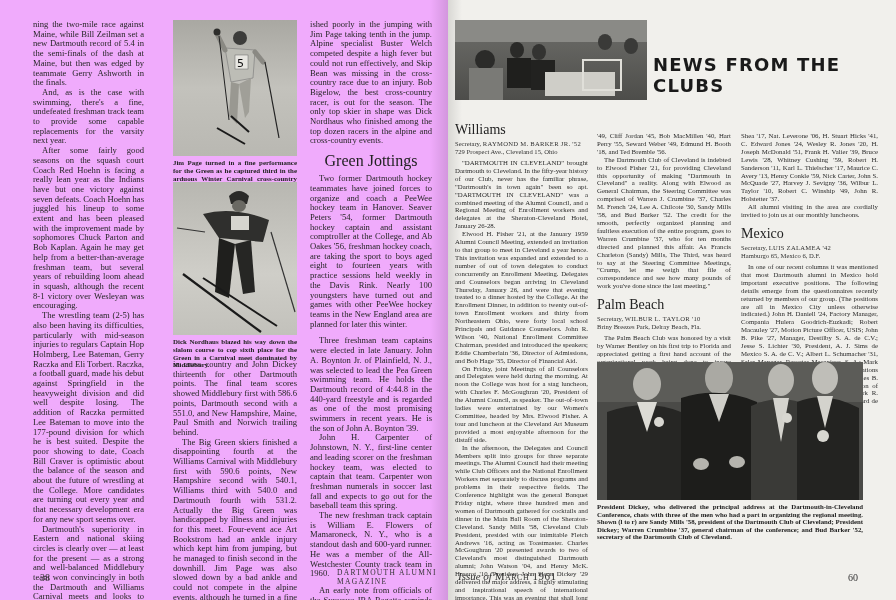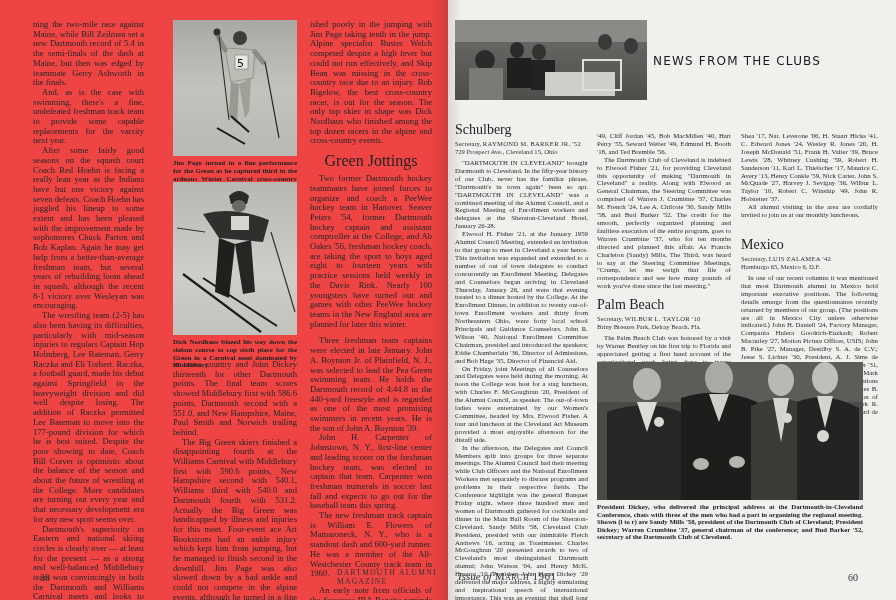--- a/index.html
+++ b/index.html
@@ -1,19 +1,19 @@
 <!DOCTYPE html>
 <html><head>
 <meta charset="utf-8">
 <style>
   html, body { margin: 0; padding: 0; }
   body { width: 896px; height: 600px; overflow: hidden; background: #d8d6d0; font-family: "Liberation Serif", serif; color: #222; }
   .spread { position: absolute; left: 0; top: 0; width: 896px; height: 600px; display: flex; }
   .page { position: relative; height: 600px; overflow: hidden; }
-  .page-left { width: 448px; background: #ef4444; }
+  .page-left { width: 448px; background: #f0abfc; }
   .page-right { width: 448px; background: #f1f0ec; }
   .gutter-shadow-l { position: absolute; right: 0; top: 0; width: 18px; height: 600px; background: linear-gradient(to right, rgba(0,0,0,0), rgba(0,0,0,0.12)); }
   .gutter-shadow-r { position: absolute; left: 0; top: 0; width: 14px; height: 600px; background: linear-gradient(to left, rgba(0,0,0,0), rgba(0,0,0,0.10)); }
 
   .col { position: absolute; font-size: 8.6px; line-height: 9.7px; text-align: justify; color: #262626; }
   .col p { margin: 0; text-indent: 9px; }
   .col p.noindent { text-indent: 0; }
   .col p.gap { margin-top: 7px; }
 
   .photo { position: absolute; background: #8c8c88; overflow: hidden; }
@@ -22,21 +22,21 @@
   .section-head { font-size: 16px; line-height: 18px; text-align: center; margin: 6px 0 4px; font-weight: normal; color: #222; }
   .club-head { font-size: 14px; line-height: 16px; margin: 4px 0 2px; color: #222; font-weight: normal; }
   .secretary { font-size: 6.6px; line-height: 8px; margin: 0; color: #333; text-indent: 0 !important; }
   .secretary .small-caps { font-variant: small-caps; letter-spacing: 0.3px; }
 
   .folio { position: absolute; font-size: 10px; color: #333; }
   .footer-mag { position: absolute; font-size: 7.5px; letter-spacing: 1.3px; color: #333; padding-left: 12px; }
   .footer-issue { position: absolute; font-size: 11px; color: #333; }
   .footer-issue i { }
 
-  .news-title { position: absolute; font-family: "DejaVu Sans", sans-serif; font-weight: normal; font-size: 12px; letter-spacing: 1.2px; color: #1a1a1a; }
+  .news-title { position: absolute; font-family: "DejaVu Sans", sans-serif; font-weight: bold; font-size: 18px; letter-spacing: 1.2px; color: #1a1a1a; }
 
   .rcol { position: absolute; font-size: 6.8px; line-height: 7.9px; text-align: justify; color: #2a2a2a; }
   .rcol p { margin: 0; text-indent: 7px; }
   .rcol p.noindent { text-indent: 0; }
 </style>
 </head>
 <body>
 
 <div class="spread">
 
@@ -122,21 +122,21 @@
         <rect x="90" y="52" width="70" height="24" fill="#cfcec8"></rect>
         <rect x="128" y="40" width="38" height="30" fill="none" stroke="#e0dfd9" stroke-width="2"></rect>
         <ellipse cx="150" cy="22" rx="7" ry="8" fill="#3a3a38"></ellipse>
         <ellipse cx="176" cy="26" rx="7" ry="8" fill="#3a3a38"></ellipse>
       </svg>
     </div>
 
     <div class="news-title" style="left:205px; top:54px;">NEWS FROM THE CLUBS</div>
 
     <div class="rcol" style="left:7px; top:118px; width:133px;">
-      <h3 class="club-head">Schulberg</h3>
+      <h3 class="club-head">Williams</h3>
       <p class="secretary">
         <span>Secretary,</span>
         <span class="small-caps">RAYMOND M. BARKER JR. '52</span>
       </p>
       <p class="secretary">729 Prospect Ave., Cleveland 15, Ohio</p>
       <p style="margin-top:3px;">"DARTMOUTH IN CLEVELAND" brought Dartmouth to Cleveland. In the fifty-year history of our Club, never has the familiar phrase, "Dartmouth's in town again" been so apt. "DARTMOUTH IN CLEVELAND" was a combined meeting of the Alumni Council, and a Regional Meeting of Enrollment workers and delegates at the Sheraton-Cleveland Hotel, January 26-28.</p>
       <p>Elwood H. Fisher '21, at the January 1959 Alumni Council Meeting, extended an invitation to that group to meet in Cleveland a year hence. This invitation was expanded and extended to a number of out of town delegates to conduct concurrently an Enrollment Meeting. Delegates and Counselors began arriving in Cleveland Thursday, January 26, and were that evening treated to a dinner hosted by the College. At the Enrollment Dinner, in addition to twenty out-of-town Enrollment workers and thirty from Northeastern Ohio, were forty local school Principals and Guidance Counselors. John R. Wilson '40, National Enrollment Committee Chairman, presided and introduced the speakers; Eddie Chamberlain '36, Director of Admissions, and Bob Hage '35, Director of Financial Aid.</p>
       <p>On Friday, joint Meetings of all Counselors and Delegates were held during the morning. At noon the College was host for a stag luncheon, with Charles F. McGoughran '20, President of the Alumni Council, as speaker. The out-of-town ladies were entertained by our Women's Committee, headed by Mrs. Elwood Fisher. A tour and luncheon at the Cleveland Art Museum provided a most enjoyable afternoon for the distaff side.</p>
       <p>In the afternoon, the Delegates and Council Members split into groups for three separate meetings. The Alumni Council had their meeting while Club Officers and the National Enrollment Workers met separately to discuss programs and problems in their respective fields. The Conference highlight was the general Banquet Friday night, where three hundred men and women of Dartmouth gathered for cocktails and dinner in the Main Ball Room of the Sheraton-Cleveland. Sandy Mills '58, Cleveland Club President, presided with our inimitable Fletch Andrews '16, acting as Toastmaster. Charles McGoughran '20 presented awards to two of Cleveland's most distinguished Dartmouth alumni; John Watson '04, and Henry McK. Haserot '10. President John Sloan Dickey '29 delivered the major address, a highly stimulating and inspirational speech of international importance. This was an evening that shall long be remembered by all Dartmouth men present.</p>
 
@@ -150,21 +150,21 @@
         <span>Secretary,</span>
         <span class="small-caps">WILBUR L. TAYLOR '10</span>
       </p>
       <p class="secretary">Briny Breezes Park, Delray Beach, Fla.</p>
       <p style="margin-top:3px;">The Palm Beach Club was honored by a visit by Warner Bentley on his first trip to Florida and appreciated getting a first hand account of the organizational work being done to insure optimum use of The Hopkins Center. In order to hear Warner Bentley's report the regular January club meeting had been postponed from the third Wednesday to January 30. Among those present were: William A. Lee '36, J. Edwin Obert '24, Geo. B. Davidson '13, Geo. H. Stiles '13, Leonard A.</p>
     </div>
 
     <div class="rcol" style="left:293px; top:132px; width:137px;">
       <p class="noindent">Shea '17, Nat. Leverone '06, H. Stuart Hicks '41, C. Edward Jones '24, Wesley R. Jones '20, H. Joseph McDonald '51, Frank H. Valier '39, Bruce Lewis '28, Whitney Cushing '59, Robert H. Sanderson '11, Karl L. Thielscher '17, Maurice C. Avery '13, Henry Conkle '59, Nick Carter, John S. McQuade '27, Harvey J. Sevigny '36, Wilbur L. Taylor '10, Robert C. Winship '49, John R. Holstetter '37.</p>
       <p>All alumni visiting in the area are cordially invited to join us at our monthly luncheons.</p>
-      <h3 class="club-head" style="margin-top:18px;">Mexico</h3>
+      <h3 class="club-head" style="margin-top:7px;">Mexico</h3>
       <p class="secretary">
         <span>Secretary,</span>
         <span class="small-caps">LUIS ZALAMEA '42</span>
       </p>
       <p class="secretary">Hamburgo 65, Mexico 6, D.F.</p>
       <p style="margin-top:3px;">In one of our recent columns it was mentioned that most Dartmouth alumni in Mexico hold important executive positions. The following details emerge from the questionnaires recently returned by members of our group. (The positions are all in Mexico City unless otherwise indicated.) John H. Daniell '24, Factory Manager, Compania Hulera Goodrich-Euzkadi; Robert Macauley '27, Motion Picture Officer, USIS; John B. Pike '27, Manager, Destilby S. A. de C.V.; Jesse S. Lichter '30, President, A. J. Sims de Mexico S. A. de C. V.; Albert L. Schumacher '31, Sales Manager, Resortes Mecanicos, S. A.; Mark Short '31, Administrative Officer, United Nations offices with Headquarters in Mexico; Charles B. Fisher '32, Manager, Governair Corporation of Mexico; Budd Schulberg '36, writer; Clark R. Fletcher Jr. '38, President, Studebaker-Packard de Mexico</p>
     </div>
 
     <div class="photo" style="left:149px; top:362px; width:266px; height:138px; background:#3a3a38;">
       <svg width="266" height="138" viewBox="0 0 266 138">

